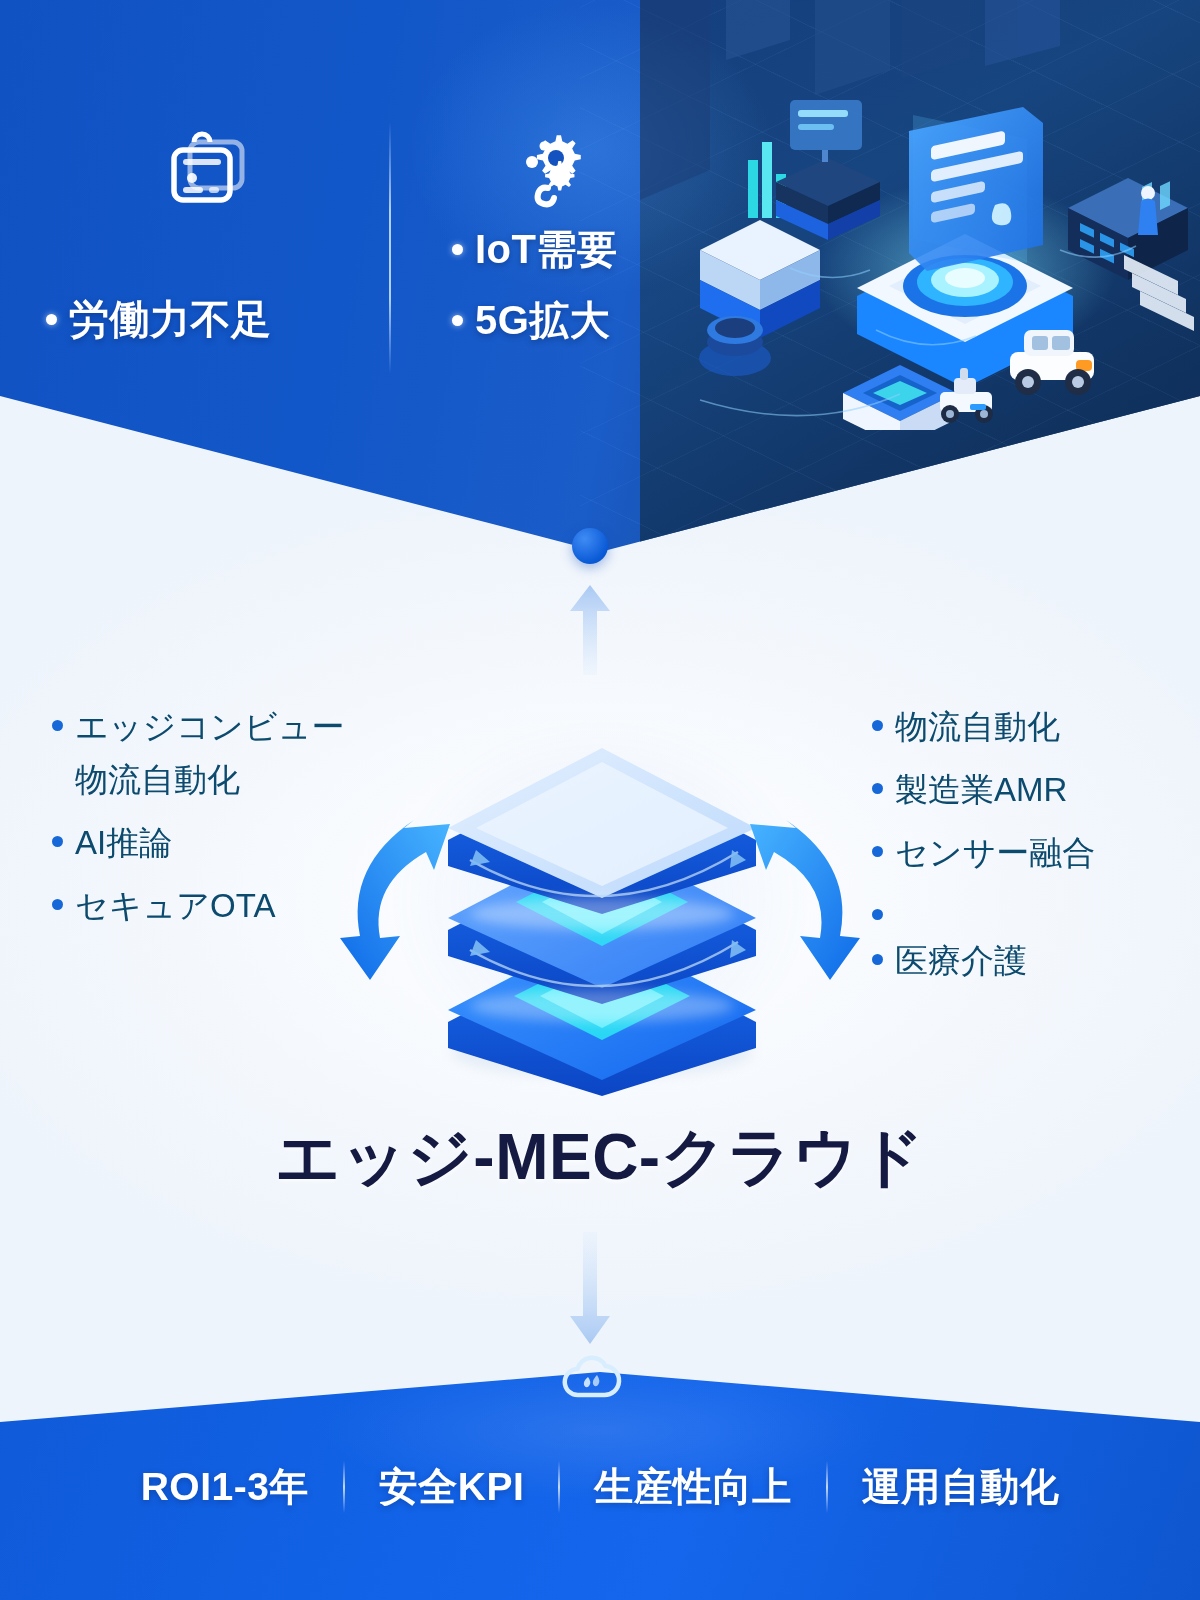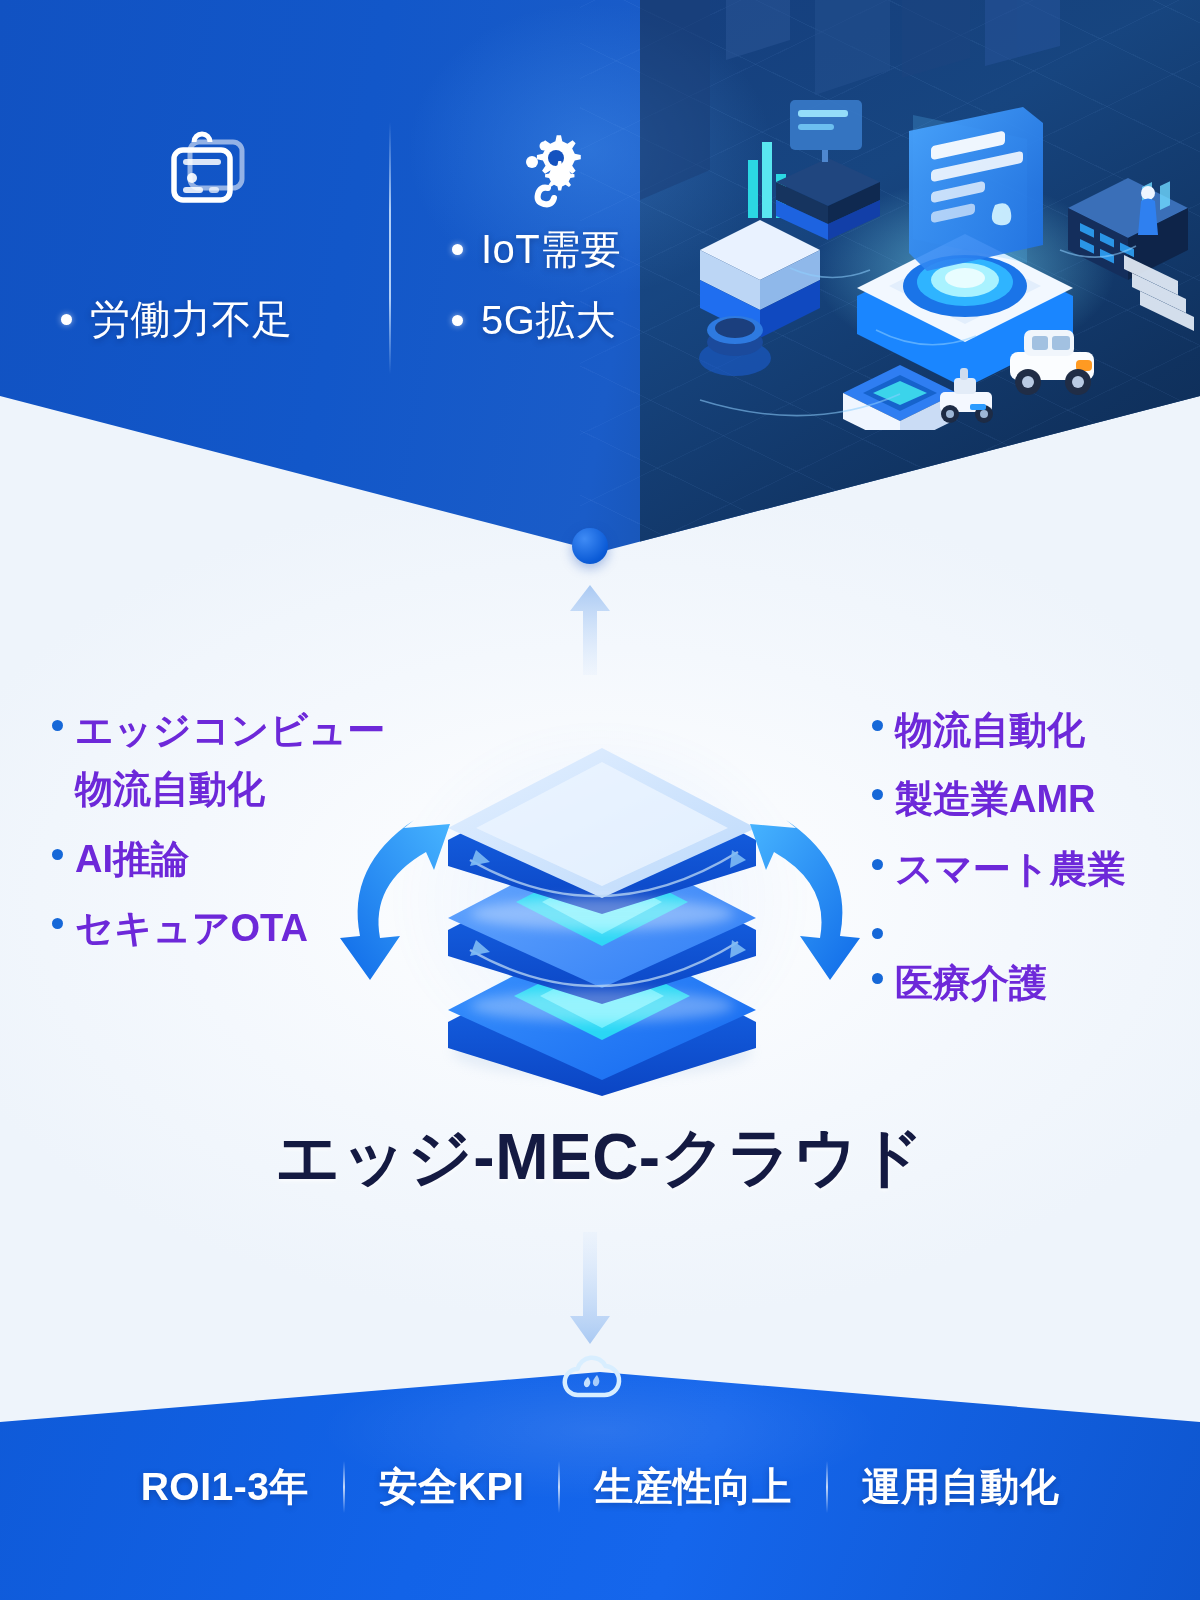--- a/index.html
+++ b/index.html
@@ -54,50 +54,50 @@
   .iso svg{display:block;}
 
   
   .top-icon{position:absolute;}
   .divider-vert{
     position:absolute;left:389px;top:122px;width:2px;height:252px;
     background:linear-gradient(180deg, rgba(190,220,255,0) 0%, rgba(205,228,255,.85) 35%, rgba(205,228,255,.85) 70%, rgba(190,220,255,0) 100%);
   }
   .top-list{position:absolute;color:#fff;}
   .top-list .li{
-    display:flex;align-items:center;gap:18px;
-    font-size:40px;font-weight:400;letter-spacing:.5px;
+    display:flex;align-items:center;gap:12px;
+    font-size:40px;font-weight:700;letter-spacing:.5px;
     text-shadow:0 2px 6px rgba(0,20,70,.35);
     margin-bottom:16px;white-space:nowrap;
   }
   .top-list .dot{
     width:11px;height:11px;border-radius:50%;background:#fff;flex:0 0 auto;
     box-shadow:0 0 6px rgba(255,255,255,.6);
   }
-  #top-left-list{left:61px;top:292px;}
+  #top-left-list{left:46px;top:292px;}
   #top-right-list{left:452px;top:222px;}
 
   
   .vertex-dot{
     position:absolute;left:572px;top:528px;width:36px;height:36px;border-radius:50%;
     background:radial-gradient(circle at 35% 30%, #3f8bf5, #0a5ad6 70%, #0a4fbe 100%);
     box-shadow:0 4px 12px rgba(12,70,180,.35);
   }
   .up-arrow{position:absolute;left:566px;top:585px;width:48px;height:90px;}
   .down-arrow{position:absolute;left:566px;top:1232px;width:48px;height:112px;}
 
   
   .stack{position:absolute;left:330px;top:700px;width:540px;height:400px;}
   .stack svg{display:block;}
 
   
   .side-list{position:absolute;}
   .side-list .li{
     display:flex;align-items:flex-start;gap:12px;
-    font-size:38px;font-weight:700;color:#6d28d9;line-height:1.30;
+    font-size:33px;font-weight:400;color:#0c4a6e;line-height:1.30;
     margin-bottom:20px;white-space:nowrap;
   }
   .side-list .li .bdot{
     width:11px;height:11px;border-radius:50%;background:#1668d8;flex:0 0 auto;margin-top:14px;
   }
   .side-list .li .txt{display:block;}
   .side-list .li .txt .l2{display:block;margin-top:10px;}
   #left-list{left:52px;top:706px;width:350px;}
   #right-list{left:872px;top:706px;width:300px;}
 
@@ -470,21 +470,21 @@
     <div class="li">
       <span class="bdot"></span>
       <span class="txt">物流自動化</span>
     </div>
     <div class="li">
       <span class="bdot"></span>
       <span class="txt">製造業AMR</span>
     </div>
     <div class="li">
       <span class="bdot"></span>
-      <span class="txt">スマート農業</span>
+      <span class="txt">センサー融合</span>
     </div>
     <div class="li">
       <span class="bdot"></span>
     </div>
     <div class="li">
       <span class="bdot"></span>
       <span class="txt">医療介護</span>
     </div>
   </div>
 

